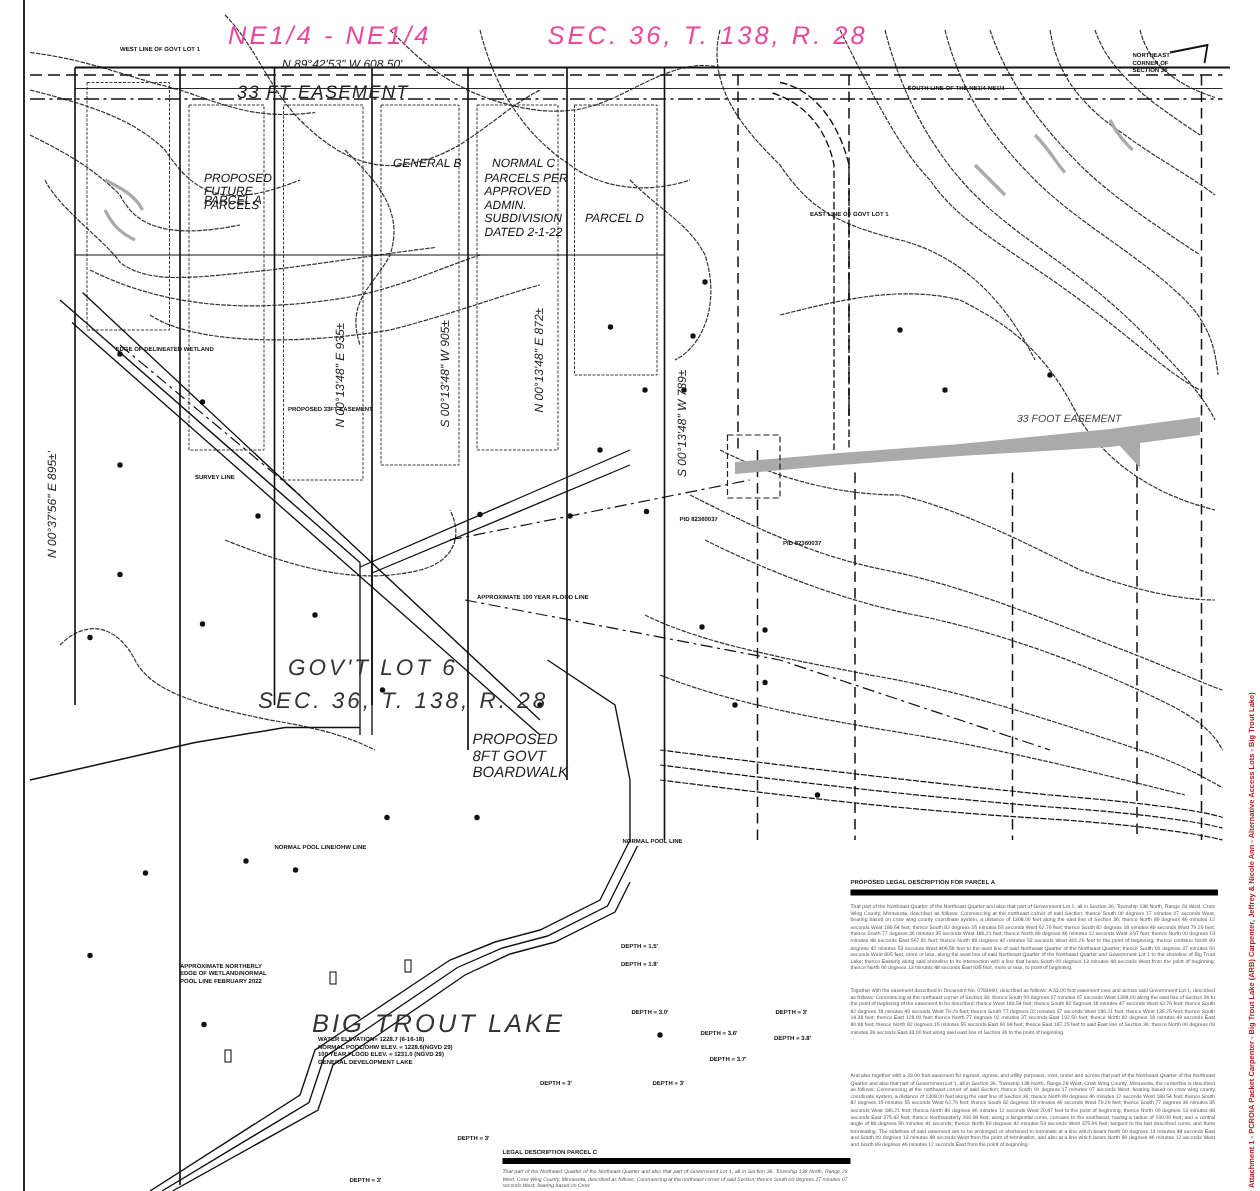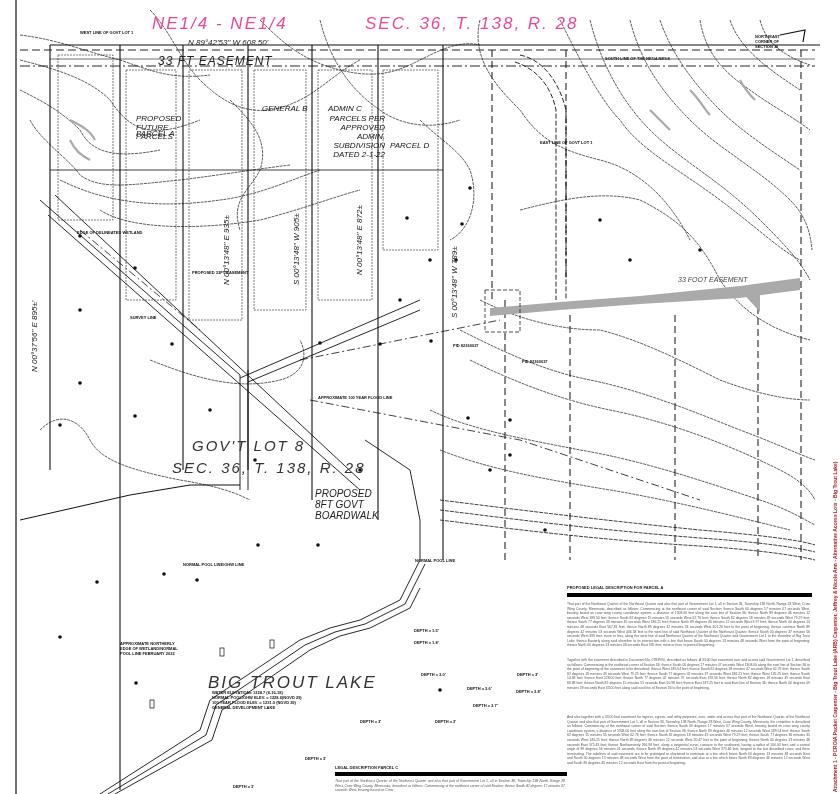--- a/index.html
+++ b/index.html
@@ -185,22 +185,22 @@
 </svg>
 
 <div class="lbl title-ital" style="left:152px; top:14px; font-size:17px;">NE1/4 - NE1/4</div>
 <div class="lbl title-ital" style="left:365px; top:14px; font-size:17px;">SEC. 36, T. 138, R. 28</div>
 <div class="lbl" style="left:188px; top:38px; font-size:8px; font-style:italic;">N 89°42'53" W  608.50'</div>
 <div class="lbl" style="left:158px; top:54px; font-size:12px; font-style:italic; letter-spacing:1px;">33 FT EASEMENT</div>
 
 <div class="lbl mid" style="left:136px; top:98px;margin-top:31px;">PARCEL A</div>
 <div class="lbl mid" style="left:136px; top:114px; width:55px; white-space:normal; line-height:9px;">PROPOSED FUTURE PARCELS</div>
 <div class="lbl mid" style="left:262px; top:104px;">GENERAL B</div>
-<div class="lbl mid" style="left:328px; top:104px;">ADMIN C</div>
-<div class="lbl mid" style="left:323px; top:114px; width:62px; white-space:normal; line-height:9px;text-align:right;">PARCELS PER APPROVED ADMIN. SUBDIVISION DATED 2-1-22</div>
+<div class="lbl mid" style="left:328px; top:104px;">NORMAL C</div>
+<div class="lbl mid" style="left:323px; top:114px; width:62px; white-space:normal; line-height:9px;">PARCELS PER APPROVED ADMIN. SUBDIVISION DATED 2-1-22</div>
 <div class="lbl mid" style="left:390px; top:104px;margin-top:37px;">PARCEL D</div>
 
 <div class="lbl vert" style="left:30px; top:372px; font-size:8px; font-style:italic; transform:rotate(-90deg);">N 00°37'56" E  895±'</div>
 <div class="lbl vert" style="left:222px; top:285px; font-size:8px; font-style:italic; transform:rotate(-90deg);">N 00°13'48" E  935±</div>
 <div class="lbl vert" style="left:292px; top:285px; font-size:8px; font-style:italic; transform:rotate(-90deg);">S 00°13'48" W  905±</div>
 <div class="lbl vert" style="left:355px; top:275px; font-size:8px; font-style:italic; transform:rotate(-90deg);">N 00°13'48" E  872±</div>
 <div class="lbl vert" style="left:450px; top:318px; font-size:8px; font-style:italic; transform:rotate(-90deg);">S 00°13'48" W  789±</div>
 
 <div class="lbl tiny" style="left:77px; top:230px;">EDGE OF DELINEATED WETLAND</div>
 <div class="lbl tiny" style="left:130px; top:315px;">SURVEY LINE</div>
@@ -210,21 +210,21 @@
 <div class="lbl tiny" style="left:415px; top:558px;">NORMAL POOL LINE</div>
 <div class="lbl tiny" style="left:120px; top:641px; width:65px; white-space:normal; line-height:5px;">APPROXIMATE NORTHERLY EDGE OF WETLAND/NORMAL POOL LINE FEBRUARY 2022</div>
 <div class="lbl tiny" style="left:605px; top:56px;">SOUTH LINE OF THE NE1/4-NE1/4</div>
 <div class="lbl tiny" style="left:755px; top:34px; width:30px; white-space:normal; line-height:5px;">NORTHEAST CORNER OF SECTION 36</div>
 <div class="lbl tiny" style="left:80px; top:30px;">WEST LINE OF GOVT LOT 1</div>
 <div class="lbl tiny" style="left:540px; top:140px;">EAST LINE OF GOVT LOT 1</div>
 <div class="lbl" style="left:678px; top:276px; font-size:7px; font-style:italic; color:#444;">33 FOOT EASEMENT</div>
 <div class="lbl tiny" style="left:453px; top:343px;">PID 82360037</div>
 <div class="lbl tiny" style="left:522px; top:359px;">PID 82360037</div>
 
-<div class="lbl big" style="left:192px; top:437px;">GOV'T LOT 8</div>
+<div class="lbl big" style="left:192px; top:437px;">GOV'T LOT 6</div>
 <div class="lbl big" style="left:172px; top:459px;">SEC. 36, T. 138, R. 28</div>
 
 <div class="lbl" style="left:315px; top:488px; width:70px; white-space:normal; font-size:10px; font-style:italic; line-height:11px;">PROPOSED 8FT GOVT BOARDWALK</div>
 
 <div class="lbl big" style="left:208px; top:673px; font-size:17px;">BIG TROUT LAKE</div>
 <div class="lbl tiny" style="left:212px; top:690px;">WATER ELEVATION= 1228.7 (6-16-18)</div>
 <div class="lbl tiny" style="left:212px; top:695px;">NORMAL POOL/OHW ELEV. = 1228.6(NGVD 29)</div>
 <div class="lbl tiny" style="left:212px; top:700px;">100 YEAR FLOOD ELEV. = 1231.0 (NGVD 29)</div>
 <div class="lbl tiny" style="left:212px; top:705px;">GENERAL DEVELOPMENT LAKE</div>
 

